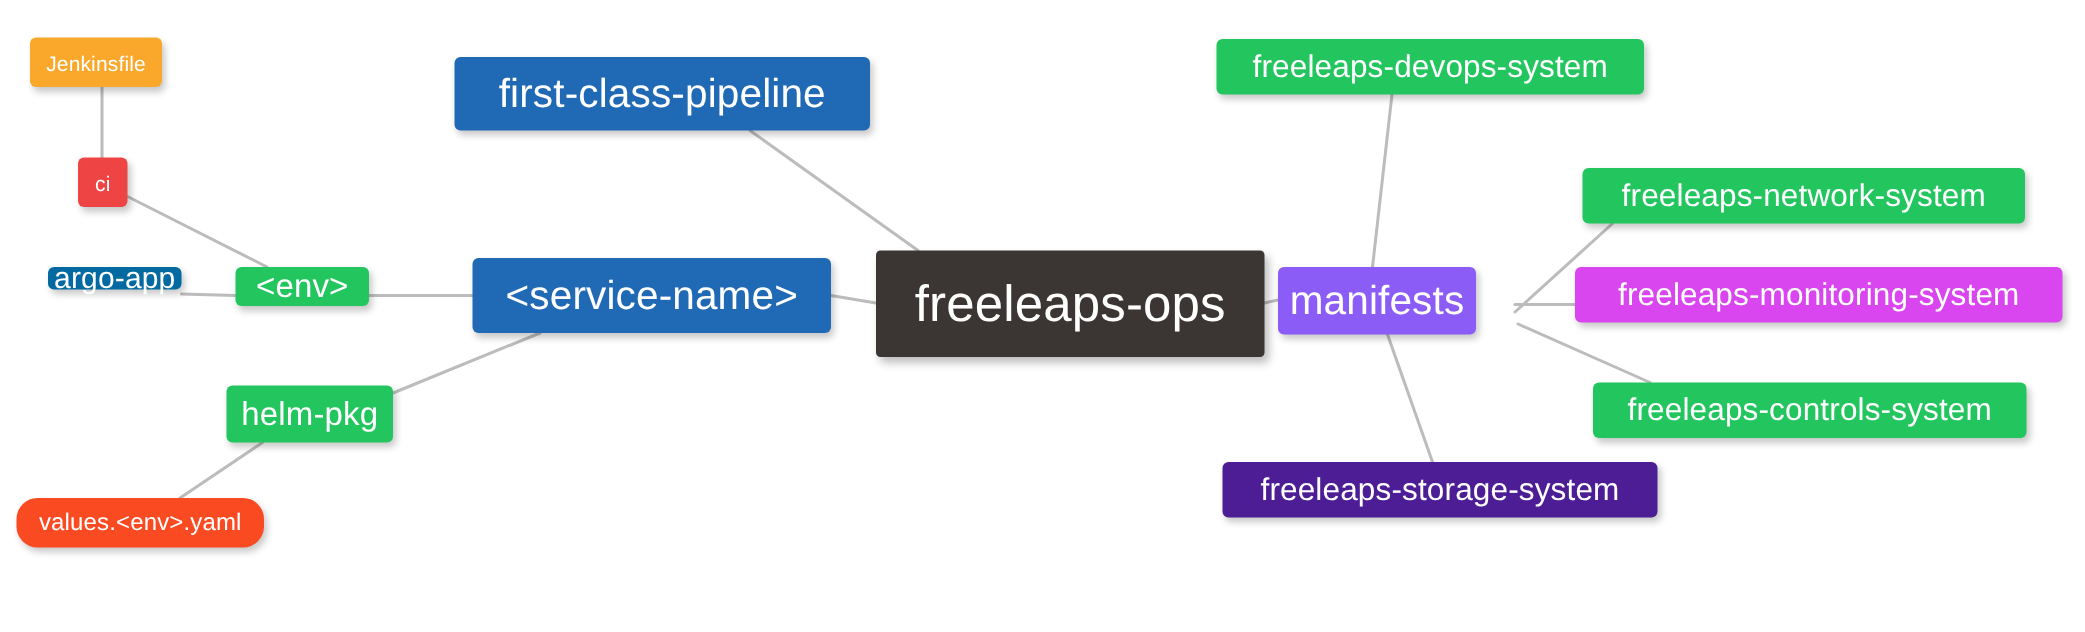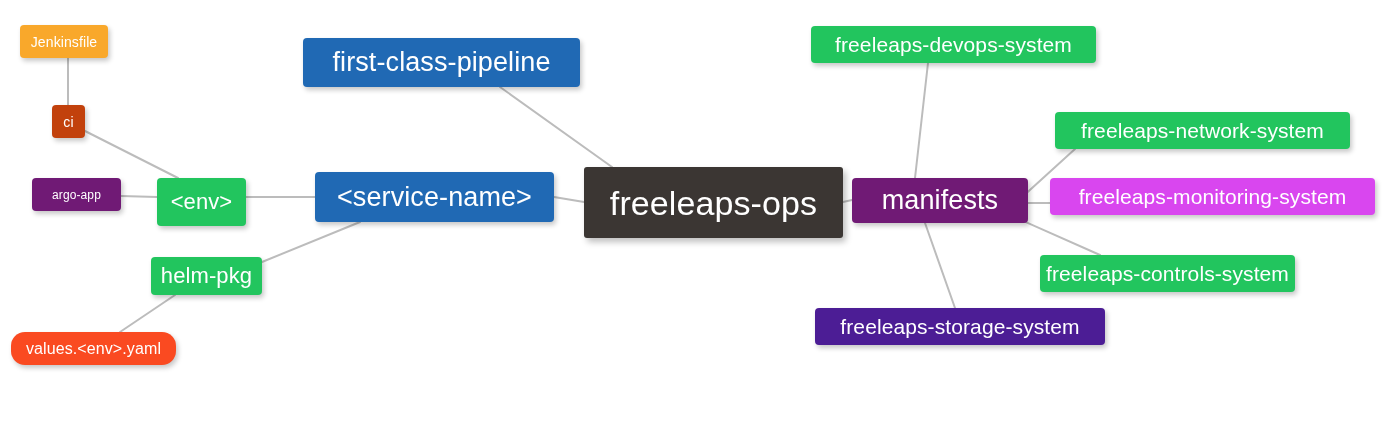--- a/index.html
+++ b/index.html
@@ -67,53 +67,53 @@
       <line x1="1012" y1="216" x2="1100" y2="255" stroke="#bcbcbc" stroke-width="2" stroke-linecap="round"></line>
       <line x1="925" y1="223" x2="955" y2="308" stroke="#bcbcbc" stroke-width="2" stroke-linecap="round"></line>
     </svg>
   <div id="node-layer">
       <div class="node root" style="left: 584px; top: 167px; width: 259px; height: 71px; background: rgb(59, 54, 51); font-size: 34px;">
         <span>freeleaps-ops</span>
       </div>
       <div class="node" style="left: 315px; top: 172px; width: 239px; height: 50px; background: rgb(32, 105, 180); font-size: 27px;">
         <span>&lt;service-name&gt;</span>
       </div>
-      <div class="node" style="left: 852px; top: 178px; width: 176px; height: 45px; background: #701a75; font-size: 27px;">
+      <div class="node" style="left: 852px; top: 178px; width: 132px; height: 45px; background: #8b5cf6; font-size: 27px;">
         <span>manifests</span>
       </div>
       <div class="node" style="left: 303px; top: 38px; width: 277px; height: 49px; background: rgb(32, 105, 180); font-size: 27px;">
         <span>first-class-pipeline</span>
       </div>
-      <div class="node" style="left: 157px; top: 178px; width: 89px; height: 48px; background: rgb(34, 197, 94); font-size: 22px;">
+      <div class="node" style="left: 157px; top: 178px; width: 89px; height: 26px; background: rgb(34, 197, 94); font-size: 22px;">
         <span>&lt;env&gt;</span>
       </div>
       <div class="node" style="left: 151px; top: 257px; width: 111px; height: 38px; background: rgb(34, 197, 94); font-size: 22px;">
         <span>helm-pkg</span>
       </div>
       <div class="node" style="left: 20px; top: 25px; width: 88px; height: 33px; background: rgb(249, 168, 43); font-size: 14px;">
         <span>Jenkinsfile</span>
       </div>
-      <div class="node" style="left: 52px; top: 105px; width: 33px; height: 33px; background: #c2410c; font-size: 14px;">
+      <div class="node" style="left: 52px; top: 105px; width: 33px; height: 33px; background: #ef4444; font-size: 14px;">
         <span>ci</span>
       </div>
-      <div class="node" style="left: 32px; top: 178px; width: 89px; height: 33px; background: #701a75; font-size: 12px;">
+      <div class="node" style="left: 32px; top: 178px; width: 89px; height: 15px; background: #0369a1; font-size: 20px;">
         <span>argo-app</span>
       </div>
       <div class="node" style="left: 11px; top: 332px; width: 165px; height: 33px; background: rgb(250, 74, 33); font-size: 16px; border-radius: 14px;">
         <span>values.&lt;env&gt;.yaml</span>
       </div>
       <div class="node" style="left: 800px; top: 26px; width: 285px; height: 37px; background: rgb(34, 197, 94); font-size: 21px; margin-left: 11px;">
         <span>freeleaps-devops-system</span>
       </div>
       <div class="node" style="left: 1055px; top: 112px; width: 295px; height: 37px; background: rgb(34, 197, 94); font-size: 21px;">
         <span>freeleaps-network-system</span>
       </div>
       <div class="node" style="left: 1050px; top: 178px; width: 325px; height: 37px; background: #d946ef; font-size: 21px;">
         <span>freeleaps-monitoring-system</span>
       </div>
-      <div class="node" style="left: 1040px; top: 255px; width: 255px; height: 37px; background: rgb(34, 197, 94); font-size: 21px;">
+      <div class="node" style="left: 1062px; top: 255px; width: 289px; height: 37px; background: rgb(34, 197, 94); font-size: 21px;">
         <span>freeleaps-controls-system</span>
       </div>
       <div class="node" style="left: 815px; top: 308px; width: 290px; height: 37px; background: #4c1d95; font-size: 21px;">
         <span>freeleaps-storage-system</span>
       </div>
     </div>
 </div>
 
 </body></html>

